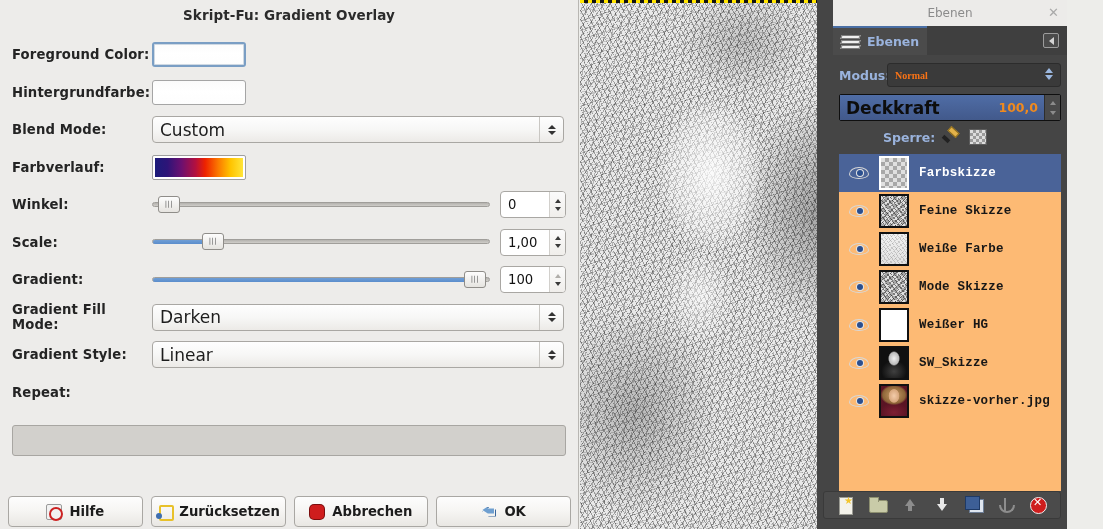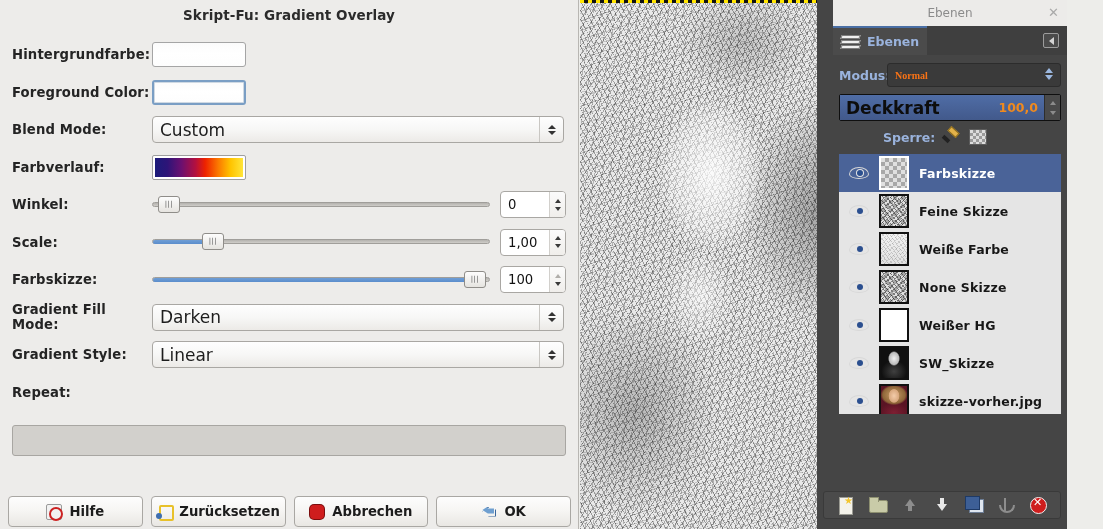--- a/index.html
+++ b/index.html
@@ -284,21 +284,21 @@
   .lp-opacity .sp i{width:0;height:0;border-left:3.5px solid transparent;border-right:3.5px solid transparent;}
   .lp-opacity .sp i.up{border-bottom:4px solid #8c8c8c;}
   .lp-opacity .sp i.dn{border-top:4px solid #8c8c8c;}
 
   .lp-lockrow{display:flex;align-items:center;height:28px;gap:10px;margin-top:2px;margin-left:44px;}
   .ico-brush{width:18px;height:16px;position:relative;}
   .ico-brush::before{content:"";position:absolute;left:7px;top:0px;width:9px;height:4px;background:#e3b24a;transform:rotate(42deg);border:1px solid #8a6b1d;}
   .ico-brush::after{content:"";position:absolute;left:1px;top:8px;width:8px;height:4px;background:#222;transform:rotate(42deg);}
   .ico-checker{width:18px;height:16px;background-image:linear-gradient(45deg,#9a9a9a 25%,transparent 25%,transparent 75%,#9a9a9a 75%),linear-gradient(45deg,#9a9a9a 25%,#dcdcdc 25%,#dcdcdc 75%,#9a9a9a 75%);background-size:6px 6px;background-position:0 0,3px 3px;border:1px solid #5c5c5c;}
 
-  .lp-list{ margin-top:3px; height:260px; background:#e5e5e5; overflow:hidden;}
+  .lp-list{ margin-top:3px; height:337px; background:#fdba74; overflow:hidden;font-family:Liberation Mono, monospace;}
   .layer-row{
     height:38px; display:flex; align-items:center; gap:0;
     padding-left:6px;
   }
   .layer-row.sel{ background:#4a6398;}
   .ico-eye{width:28px;height:16px;flex:0 0 28px;display:flex;align-items:center;justify-content:center;position:relative;}
   .ico-eye::before{content:"";width:18px;height:10px;border:1.5px solid #d8d8d8;border-radius:50%/60% 60% 40% 40%;display:block;}
   .ico-eye::after{content:"";position:absolute;left:12px;top:5px;width:6px;height:6px;border-radius:50%;background:#2b4f8f;box-shadow:0 0 0 1px #e4e4e4;}
   .layer-thumb{
     width:30px;height:34px;flex:0 0 30px;margin-left:6px;
@@ -361,30 +361,30 @@
 <body>
 
 <div class="root">
 
   <div class="dialog">
     <div class="dlg-title">Skript-Fu: Gradient Overlay</div>
 
     <div class="form">
 
       <div class="row">
+        <div class="lbl">Foreground Color:</div>
+        <div class="ctl">
+          <div class="swatch focused"></div>
+        </div>
+      </div>
+
+      <div class="row">
         <div class="lbl">Hintergrundfarbe:</div>
         <div class="ctl">
           <div class="swatch"></div>
-        </div>
-      </div>
-
-      <div class="row">
-        <div class="lbl">Foreground Color:</div>
-        <div class="ctl">
-          <div class="swatch focused"></div>
         </div>
       </div>
 
       <div class="row">
         <div class="lbl">Blend Mode:</div>
         <div class="ctl">
           <div class="combo">
             <div class="cval">Custom</div>
             <div class="carrow">
                 <i class="up"></i>
@@ -436,21 +436,21 @@
             <div class="sval">1,00</div>
             <div class="sarr">
                 <i class="up"></i>
                 <i class="dn"></i>
               </div>
           </div>
         </div>
       </div>
 
       <div class="row">
-        <div class="lbl">Farbskizze:</div>
+        <div class="lbl">Gradient:</div>
         <div class="ctl">
           <div class="slider-wrap">
             <div class="track"></div>
             <div class="fill" style="width:318px;"></div>
             <div class="handle" style="left:312px;">
                 <span>|||</span>
               </div>
           </div>
           <div class="spin">
             <div class="sval">100</div>
@@ -589,21 +589,21 @@
 
         <div class="layer-row">
           <span class="ico-eye"></span>
           <span class="layer-thumb th-light"></span>
           <span class="layer-name">Weiße Farbe</span>
         </div>
 
         <div class="layer-row">
           <span class="ico-eye"></span>
           <span class="layer-thumb th-sketchy"></span>
-          <span class="layer-name">None Skizze</span>
+          <span class="layer-name">Mode Skizze</span>
         </div>
 
         <div class="layer-row">
           <span class="ico-eye"></span>
           <span class="layer-thumb th-white"></span>
           <span class="layer-name">Weißer HG</span>
         </div>
 
         <div class="layer-row">
           <span class="ico-eye"></span>

